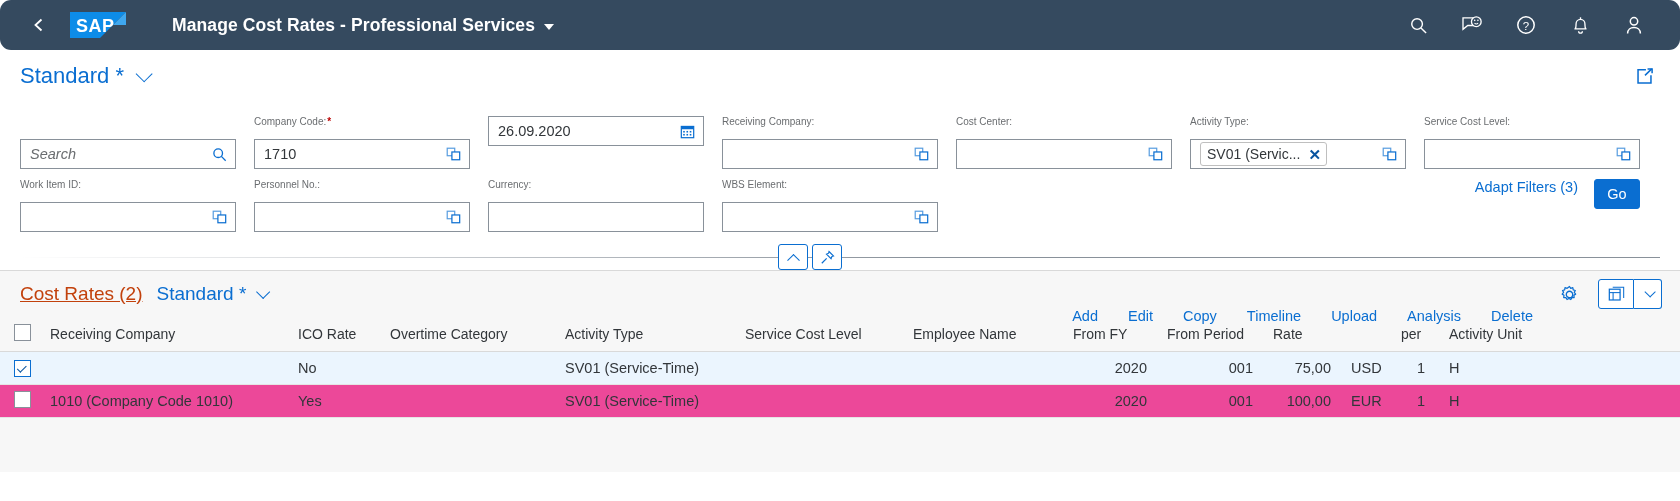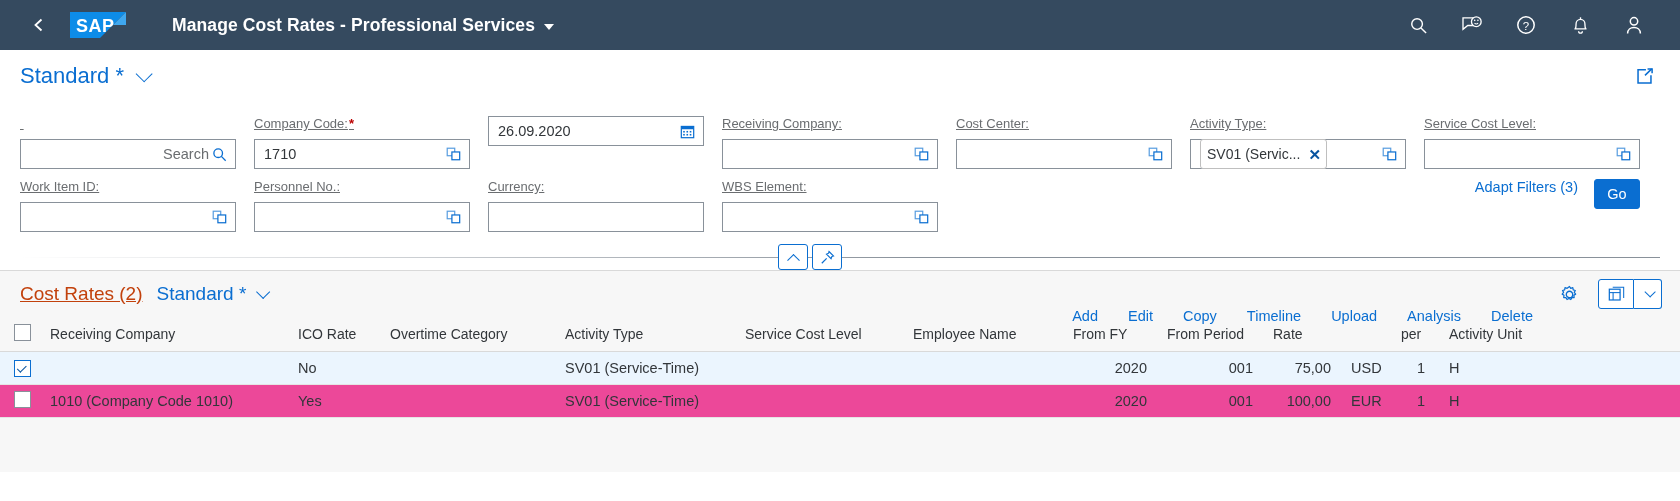--- a/index.html
+++ b/index.html
@@ -15,20 +15,21 @@
   }
 
   
   .shell-bar {
     height: 50px;
     background: #354a5f;
     display: flex;
     align-items: center;
     padding: 0 14px 0 22px;
     position: relative;
+    border-radius: 11px;
   }
   .shell-back {
     width: 34px; height: 34px;
     display: flex; align-items: center; justify-content: center;
     cursor: pointer;
     flex: 0 0 auto;
   }
   .shell-back svg { stroke: #ffffff; }
   .sap-logo {
     width: 68px; height: 34px;
@@ -100,54 +101,53 @@
 
   .filter-area { padding: 14px 20px 0 20px; }
   .filter-grid {
     display: grid;
     grid-template-columns: repeat(7, 216px);
     column-gap: 18px;
     row-gap: 0px;
   }
   .filter-cell { padding-bottom: 10px; }
   .filter-label {
-    font-size: 13px;
+    font-size: 10px;
     color: #6a6d70;
     margin-bottom: 5px;
     white-space: nowrap;
     height: 18px;
-    text-decoration: underline;
   }
   .req-star { color: #bb0000; font-weight: bold; margin-left: 1px; }
   .fld {
     height: 30px;
     border: 1px solid #89919a;
     background: #ffffff;
     display: flex;
     align-items: center;
     padding: 0 6px 0 9px;
     font-size: 14.5px;
     color: #32363a;
   }
   .fld .val { flex: 1 1 auto; overflow: hidden; white-space: nowrap; }
-  .fld .ph { flex: 1 1 auto; color: #6a6d70; text-align: right; }
+  .fld .ph { flex: 1 1 auto; font-style: italic; color: #6a6d70; }
   .fld-icon {
     flex: 0 0 auto;
     width: 20px; height: 20px;
     display: flex; align-items: center; justify-content: center;
     cursor: pointer;
   }
   .token {
     display: inline-flex;
     align-items: center;
     gap: 8px;
     background: #ffffff;
     border: 1px solid #bfbfbf;
     border-radius: 3px;
-    height: 30px;
+    height: 24px;
     padding: 0 5px 0 6px;
     font-size: 14px;
     color: #32363a;
     max-width: 152px;
   }
   .token .tk-text { white-space: nowrap; overflow: hidden; }
   .token .tk-x {
     color: #0854a0;
     font-size: 15px;
     font-weight: bold;

